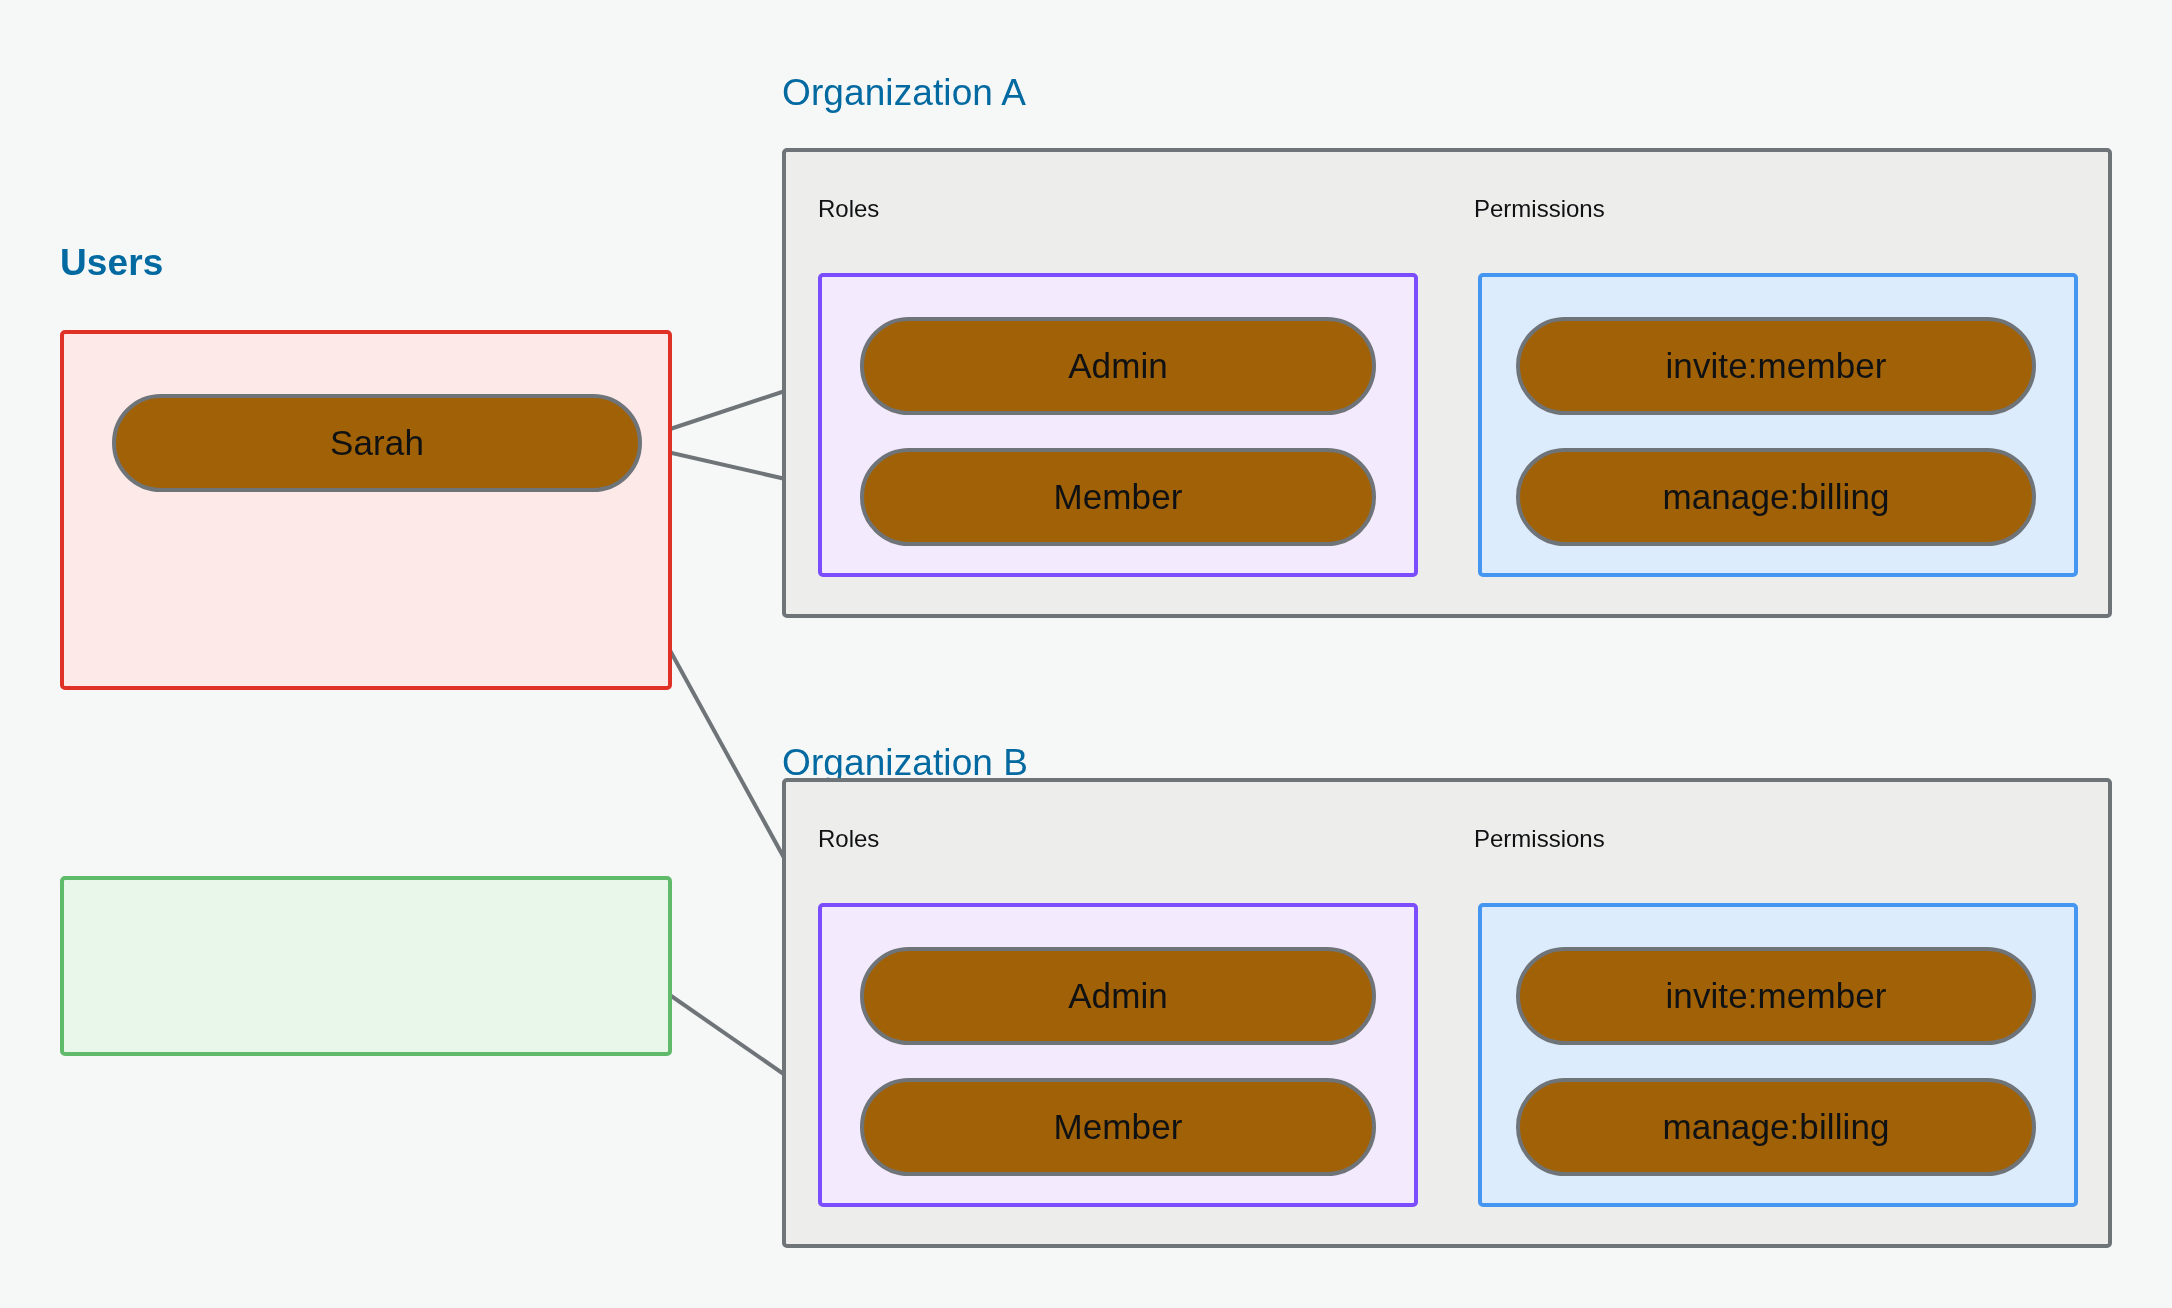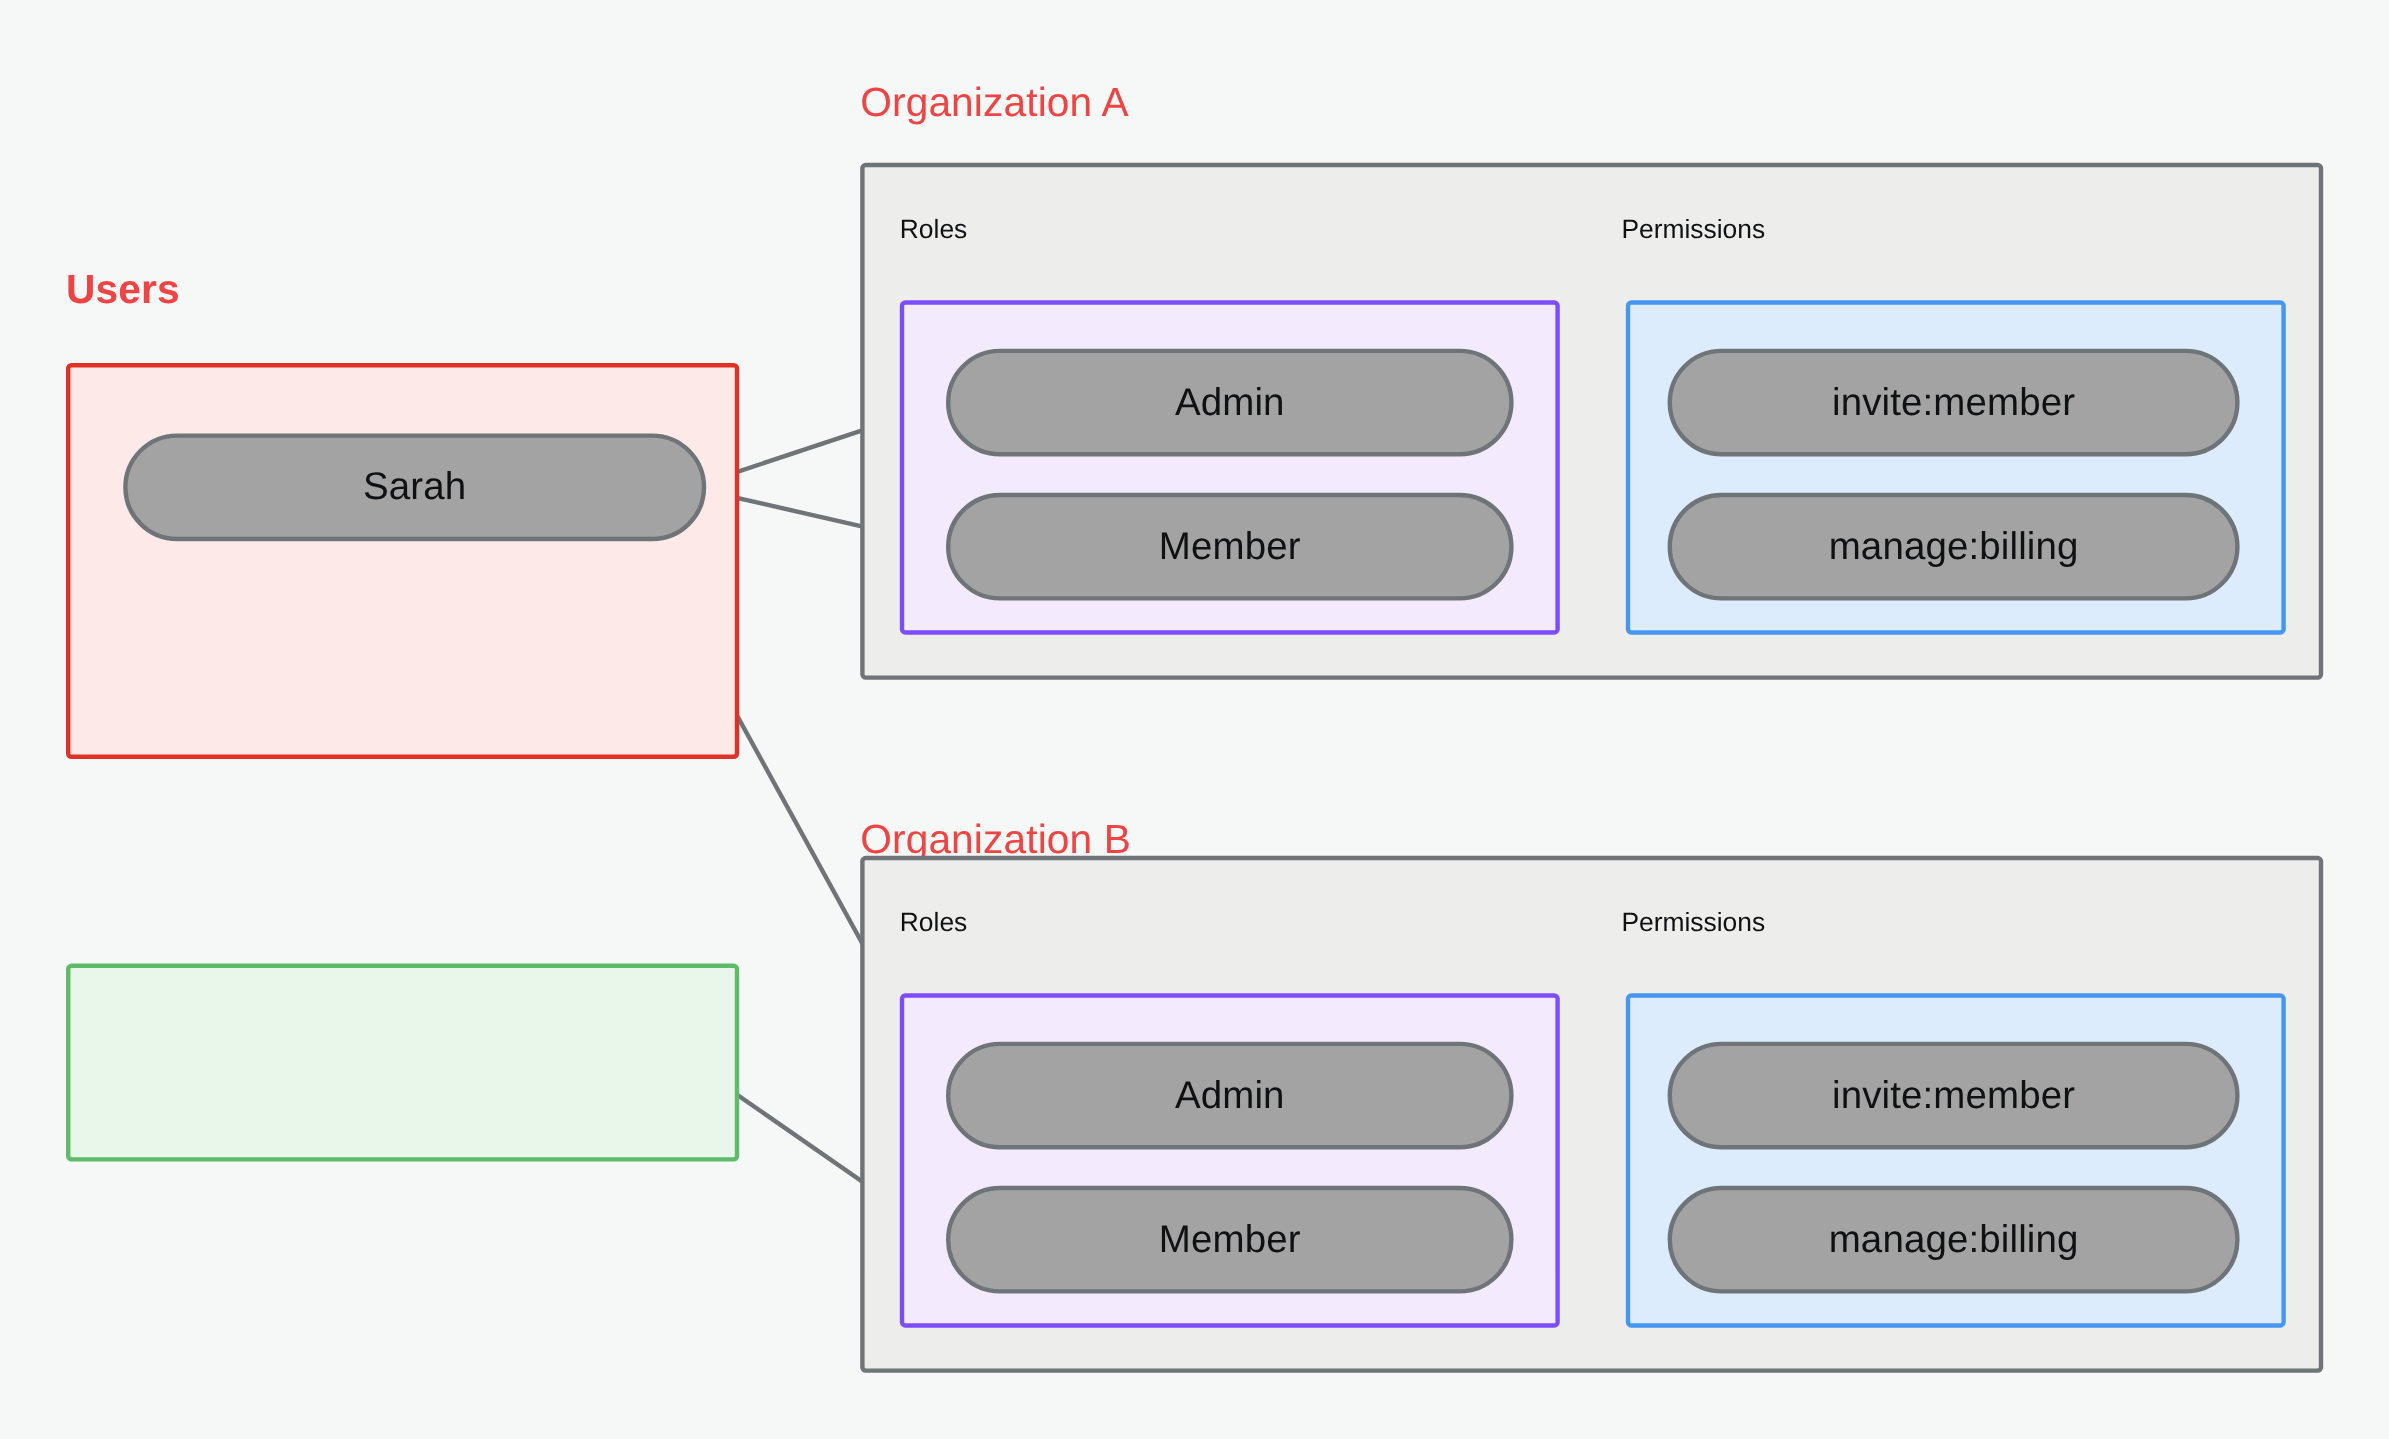--- a/index.html
+++ b/index.html
@@ -16,21 +16,21 @@
     position: relative;
     width: 2172px;
     height: 1308px;
     background: #f6f8f7;
     overflow: hidden;
   }
 
   
   .caption {
     position: absolute;
-    color: #ef4444;
+    color: #0369a1;
     font-size: 37px;
     font-weight: 600;
     letter-spacing: 0.1px;
     white-space: nowrap;
     line-height: 1;
   }
   .caption.light {
     font-weight: 400;
   }
 
@@ -69,21 +69,21 @@
     font-weight: 400;
     white-space: nowrap;
     line-height: 1;
   }
 
   
   .node {
     position: absolute;
     box-sizing: border-box;
     border: 4px solid #6f7479;
-    background: #a3a3a3;
+    background: #a16207;
     border-radius: 999px;
     display: flex;
     align-items: center;
     justify-content: center;
     color: #101113;
     font-size: 35px;
     font-weight: 400;
     letter-spacing: 0.1px;
     white-space: nowrap;
   }

